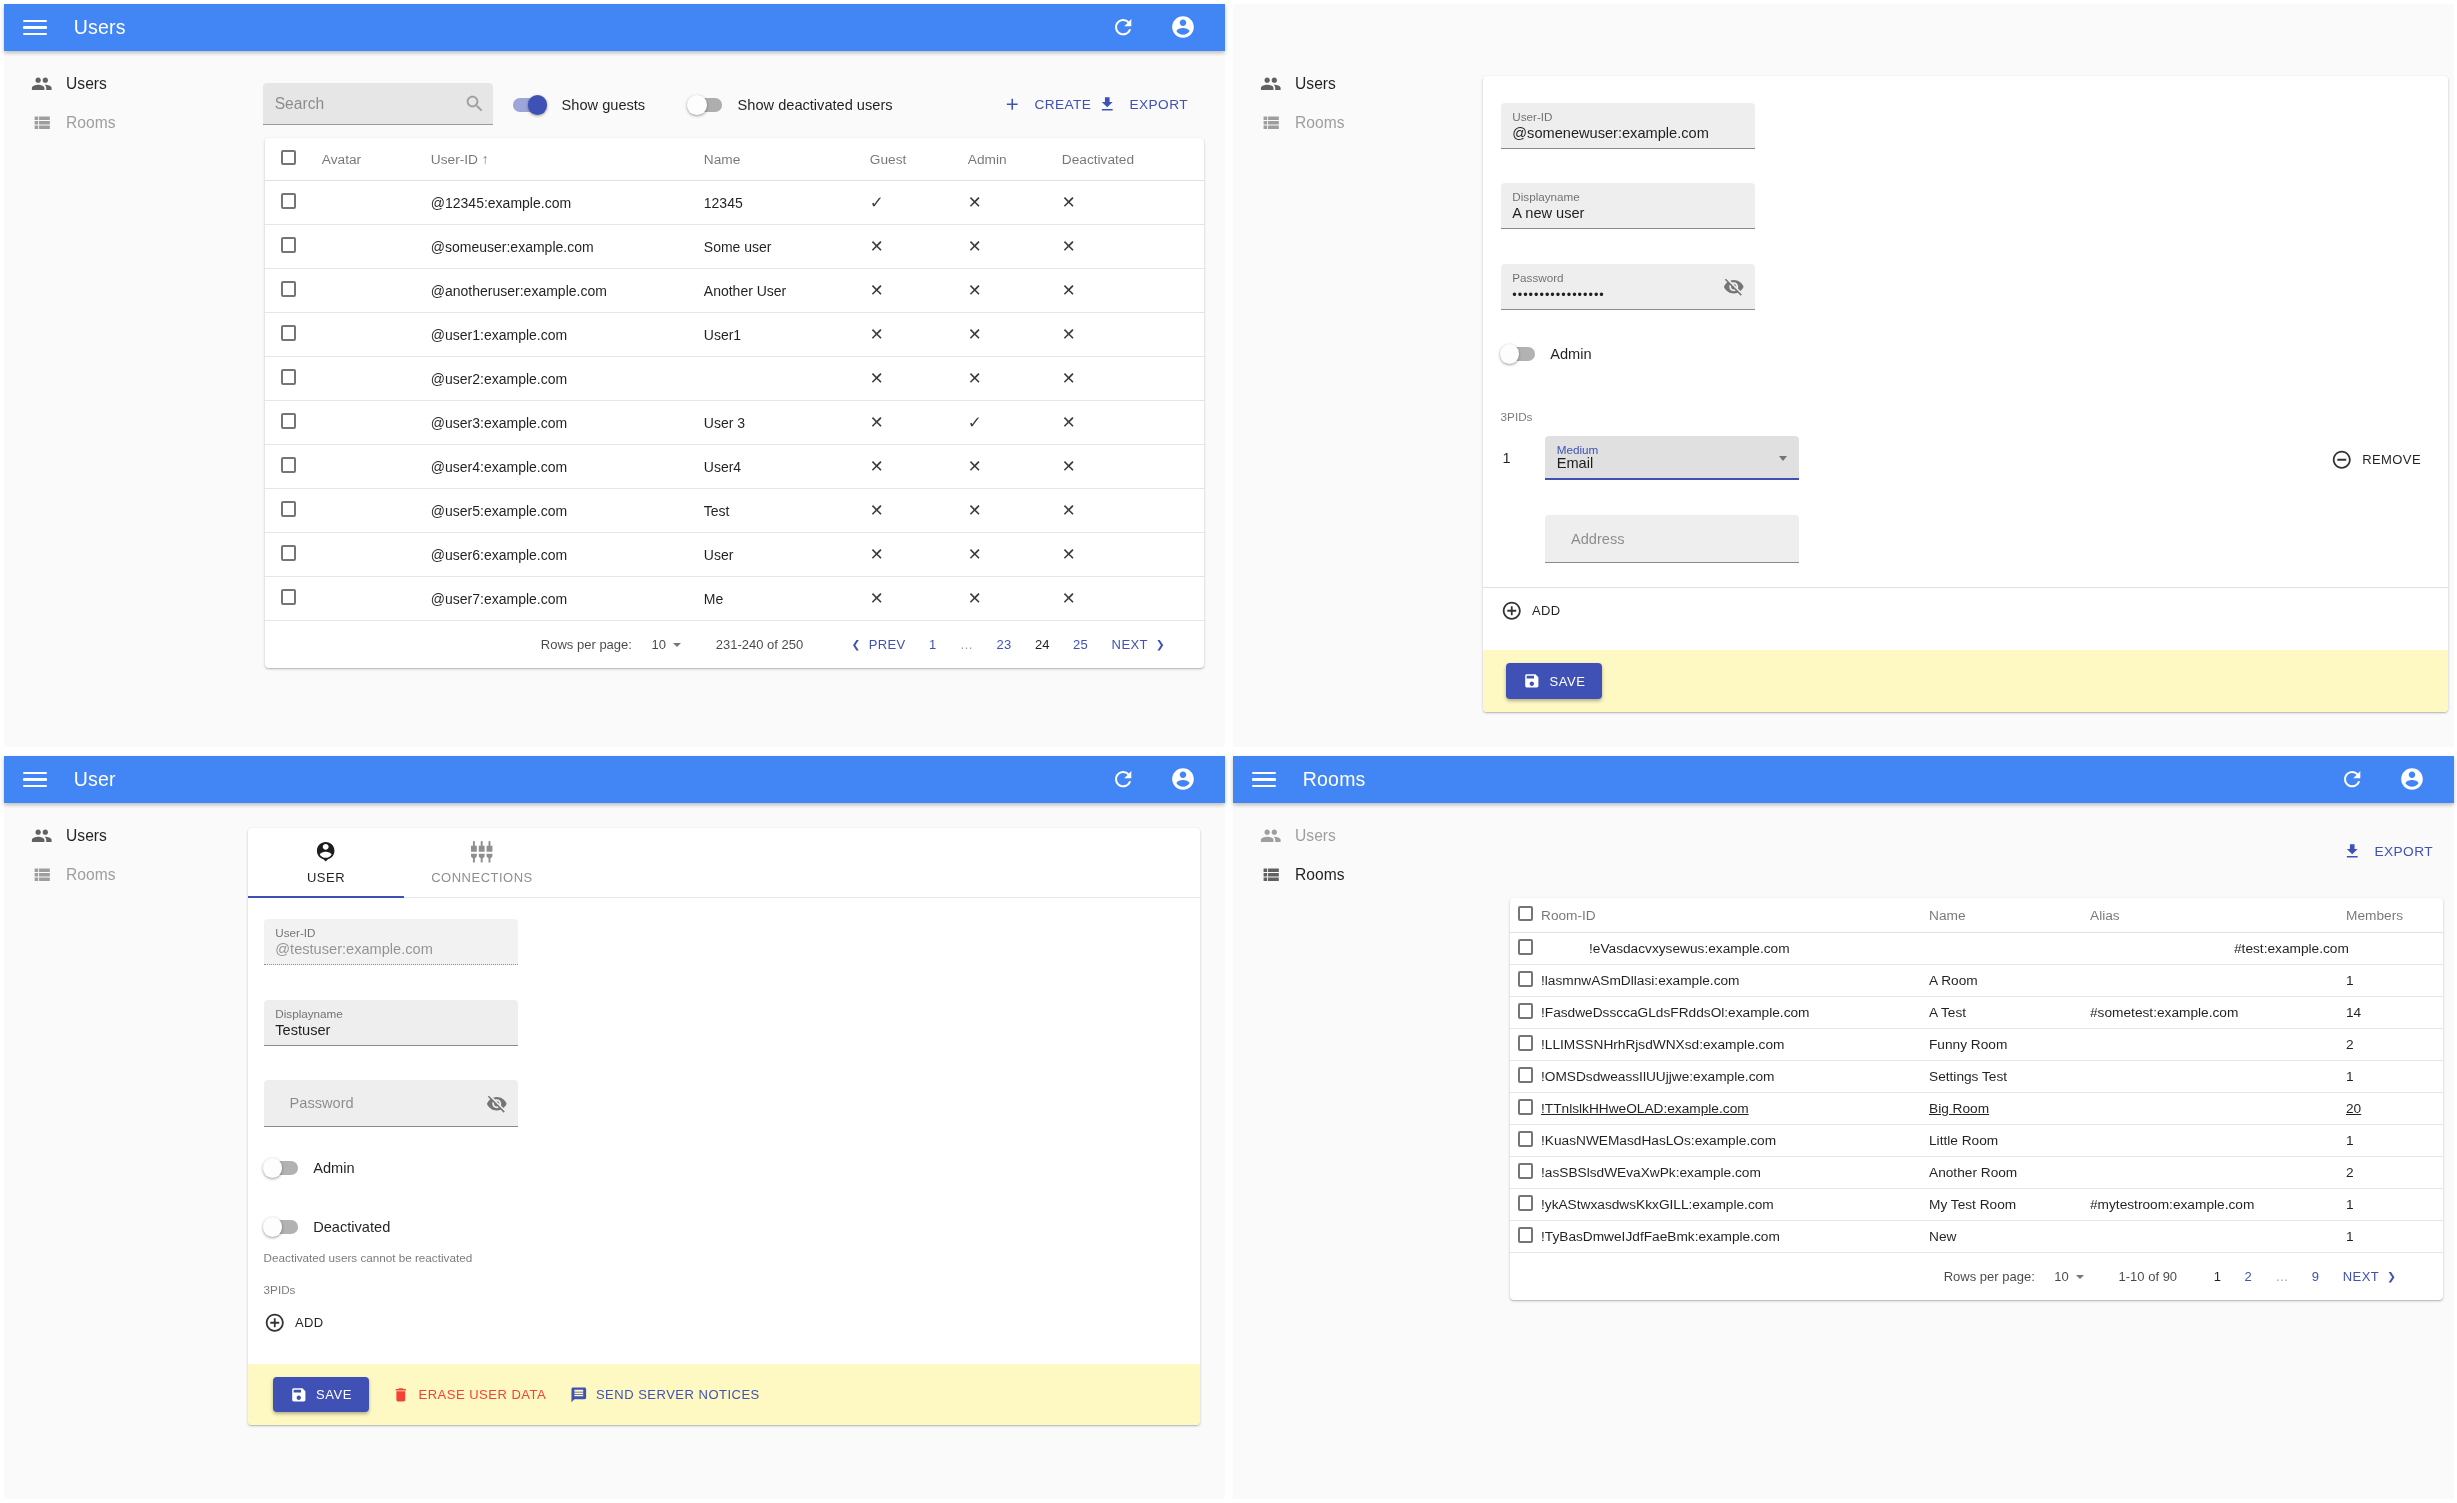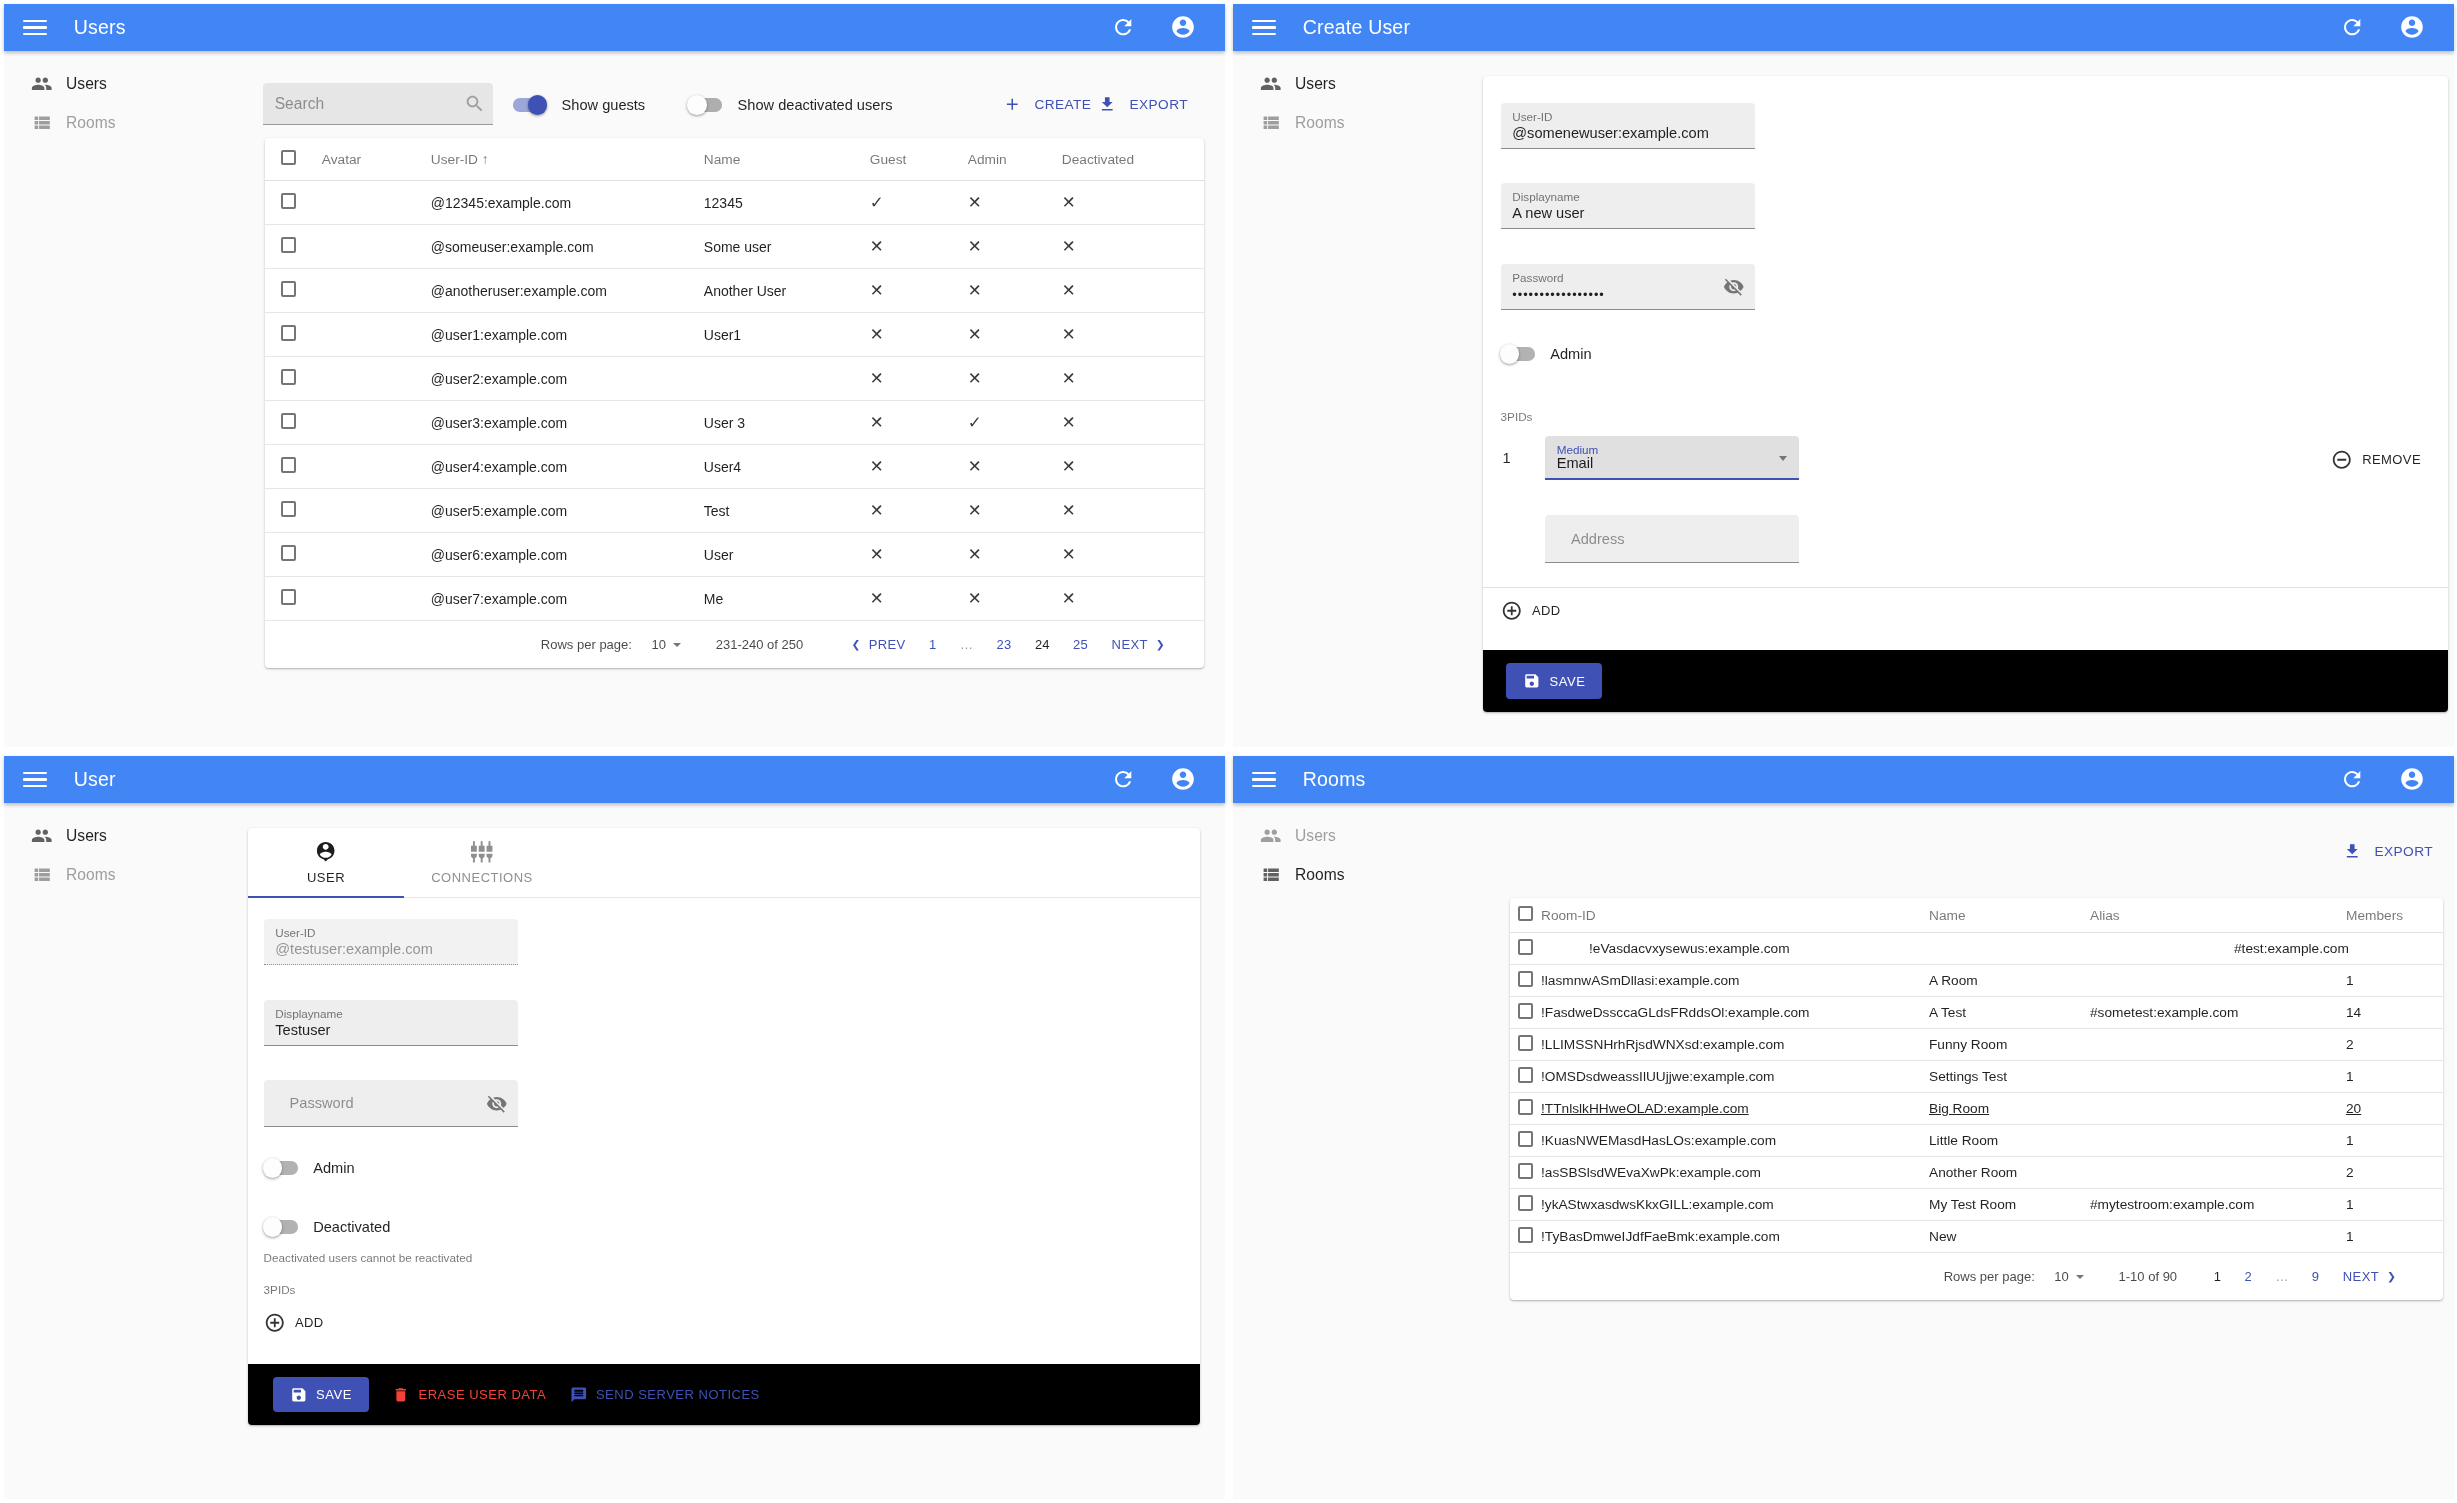--- a/index.html
+++ b/index.html
@@ -76,21 +76,21 @@
   .field.disabled { background:rgba(0,0,0,0.05); border-bottom:1px dotted rgba(0,0,0,0.42); }
   .field.disabled .fvalue { color:rgba(0,0,0,0.40); }
   .field.focused { background:rgba(0,0,0,0.12); border-bottom:2px solid var(--primary); }
   .field.focused .flabel { color:var(--primary); }
   .field .eye { position:absolute; right:9.8px; top:11.7px; fill:#757575; cursor:pointer; }
   .field .sel-caret { position:absolute; right:11.7px; top:19.5px; width:0; height:0; border-left:4.9px solid transparent; border-right:4.9px solid transparent; border-top:5.4px solid #757575; }
   .mini-label { position:absolute; font-size:11.7px; color:rgba(0,0,0,0.54); }
   .icon-btn { position:absolute; display:flex; align-items:center; gap:9.8px; font-size:13px; font-weight:500; letter-spacing:0.4px; color:rgba(0,0,0,0.87); cursor:pointer; }
   .icon-btn svg { fill:rgba(0,0,0,0.80); }
   .divider { position:absolute; left:0; right:0; height:1px; background:#e0e0e0; }
-  .form-toolbar { position:absolute; left:0; right:0; bottom:0; background:#000000; border-radius:0 0 3.9px 3.9px; display:flex; align-items:center; }
+  .form-toolbar { position:absolute; left:0; right:0; bottom:0; background:#fef9c3; border-radius:0 0 3.9px 3.9px; display:flex; align-items:center; }
   .save-btn { display:flex; align-items:center; gap:8.8px; background:var(--primary); color:#fff; font-size:13px; font-weight:500; letter-spacing:0.6px; border-radius:3.9px; padding:8.8px 16.6px; box-shadow:0 2px 3.9px rgba(0,0,0,0.3); cursor:pointer; }
   .save-btn svg { fill:#fff; }
   .flat-btn { display:flex; align-items:center; gap:8.8px; font-size:13px; font-weight:500; letter-spacing:0.5px; cursor:pointer; }
   .flat-btn.red { color:var(--danger); } .flat-btn.red svg { fill:var(--danger); }
   .flat-btn.blue { color:var(--primary); } .flat-btn.blue svg { fill:var(--primary); }
 
   
   .tabs { position:absolute; left:0; top:0; right:0; height:70px; border-bottom:1px solid #e8e8e8; display:flex; }
   .tab { width:156px; display:flex; flex-direction:column; align-items:center; justify-content:center; gap:5.9px; position:relative; cursor:pointer; }
   .tab .tlabel { font-size:13px; font-weight:500; letter-spacing:0.5px; color:#8f8f8f; }
@@ -337,36 +337,20 @@
           <span class="pg-current">24</span>
           <span class="pg-link">25</span>
           <span class="pg-next">NEXT<span class="chev">❯</span></span>
         </span>
     </div>
   </div>
 </div>
 
 <div class="panel" style="left:1229px;top:0">
   <div class="panel-bg"></div>
-  <div class="appbar">
-    <div class="hamburger">
-        <span></span>
-        <span></span>
-        <span></span>
-      </div>
-    <div class="appbar-title">Create User</div>
-    <div class="appbar-actions">
-      <svg width="24.4" height="24.4" viewBox="0 0 24 24">
-          <use href="#i-refresh"></use>
-        </svg>
-      <svg width="26" height="26" viewBox="0 0 24 24">
-          <use href="#i-account"></use>
-        </svg>
-    </div>
-  </div>
   <div class="sidebar">
     <div class="nav-item active">
       <svg width="21.5" height="21.5" viewBox="0 0 24 24">
           <use href="#i-people"></use>
         </svg>
       <span>Users</span>
     </div>
     <div class="nav-item">
       <svg width="21.5" height="21.5" viewBox="0 0 24 24">
           <use href="#i-viewlist"></use>

